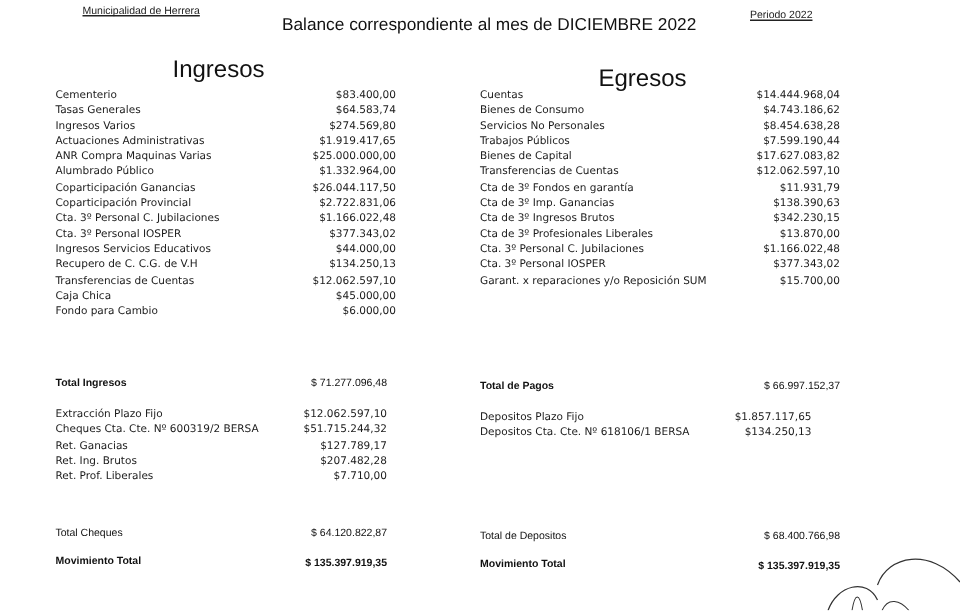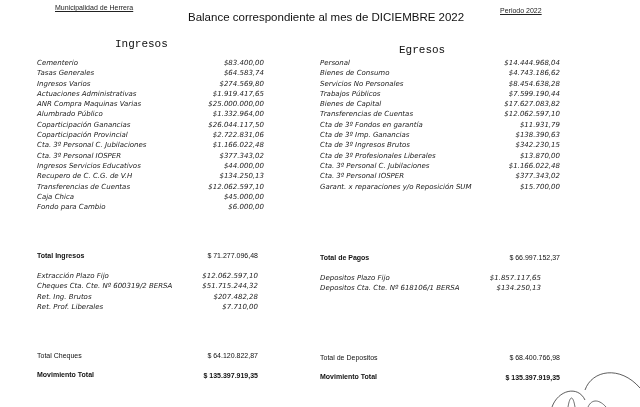--- a/index.html
+++ b/index.html
@@ -5,22 +5,22 @@
   html, body { margin: 0; padding: 0; }
   body {
     width: 640px; height: 407px; overflow: hidden; position: relative;
     background: #ffffff; color: #111;
     font-family: "Liberation Sans", sans-serif;
   }
   .abs { position: absolute; white-space: nowrap; margin-left: 18px; }
   .org { left: 37px; top: 4px; font-size: 7px; text-decoration: underline; color: #222; }
   .period { left: 482px; top: 7px; font-size: 7px; text-decoration: underline; color: #222; }
   .title { left: 170px; top: 11px; font-size: 11.5px; color: #111; }
-  .sec-h { font-size: 11px; color: #111; font-family: Liberation Mono, monospace; }
-  .list { position: absolute; font-family: "DejaVu Sans", sans-serif; font-size: 7px; color: #1a1a1a; font-style: italic; }
+  .sec-h { font-size: 16px; color: #111; }
+  .list { position: absolute; font-family: "DejaVu Sans", sans-serif; font-size: 7px; color: #1a1a1a; }
   .row { position: relative; height: 10.3px; line-height: 10.3px; }
   .row .lbl { position: absolute; left: 0; white-space: nowrap; }
   .row .val { position: absolute; right: 0; white-space: nowrap; }
   .tot { position: absolute; font-size: 7px; font-weight: bold; color: #111; white-space: nowrap; }
   .totval { position: absolute; font-size: 7px; color: #111; white-space: nowrap; text-align: right; }
   .bold { font-weight: bold; }
   .sig { position: absolute; left: 540px; top: 350px; }
 </style>
 </head>
 <body>
@@ -90,21 +90,21 @@
       <span class="val">$45.000,00</span>
     </div>
   <div class="row">
       <span class="lbl">Fondo para Cambio</span>
       <span class="val">$6.000,00</span>
     </div>
 </div>
 
 <div class="list" style="left:320px; top:58px; width:240px;">
   <div class="row">
-      <span class="lbl">Personal</span>
+      <span class="lbl">Cuentas</span>
       <span class="val">$14.444.968,04</span>
     </div>
   <div class="row">
       <span class="lbl">Bienes de Consumo</span>
       <span class="val">$4.743.186,62</span>
     </div>
   <div class="row">
       <span class="lbl">Servicios No Personales</span>
       <span class="val">$8.454.638,28</span>
     </div>
@@ -157,20 +157,24 @@
 <div class="totval" style="left:470px; width:90px; top:254px;">$ 66.997.152,37</div>
 
 <div class="list" style="left:37px; top:271px; width:221px;">
   <div class="row">
       <span class="lbl">Extracción Plazo Fijo</span>
       <span class="val">$12.062.597,10</span>
     </div>
   <div class="row">
       <span class="lbl">Cheques Cta. Cte. Nº 600319/2 BERSA</span>
       <span class="val">$51.715.244,32</span>
+    </div>
+  <div class="row">
+      <span class="lbl">Ret. Ganacias</span>
+      <span class="val">$127.789,17</span>
     </div>
   <div class="row">
       <span class="lbl">Ret. Ing. Brutos</span>
       <span class="val">$207.482,28</span>
     </div>
   <div class="row">
       <span class="lbl">Ret. Prof. Liberales</span>
       <span class="val">$7.710,00</span>
     </div>
 </div>

